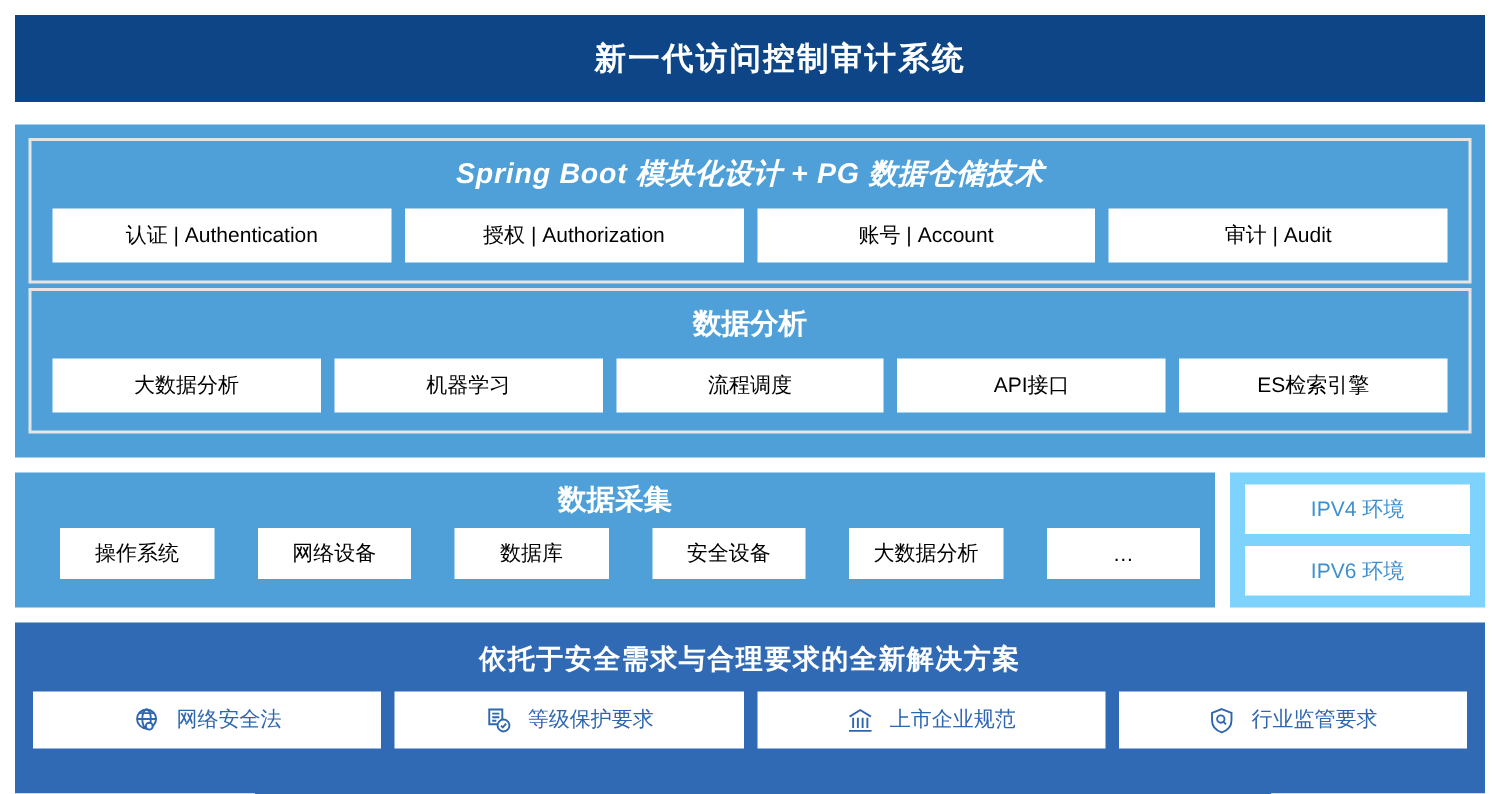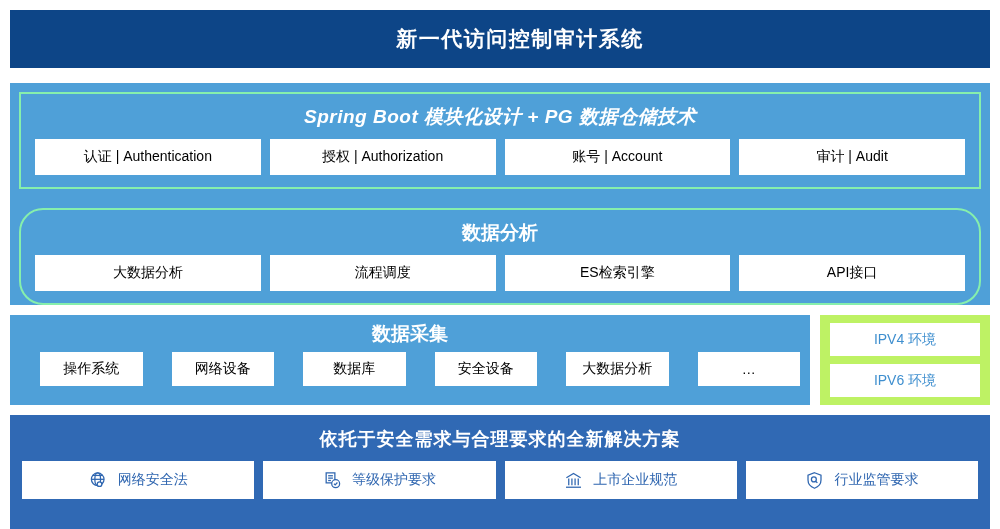--- a/index.html
+++ b/index.html
@@ -44,25 +44,25 @@
     position: absolute;
     left: 10px;
     top: 83px;
     width: 980px;
     height: 222px;
     background: #4fa0d8;
     padding: 9px;
   }
 
   .group-box {
-    border: 2px solid #86efac;
+    border: 2px solid #e5e5e5;
     width: 100%;
     padding: 8px 14px 12px 14px;
   }
-  .group-box + .group-box { margin-top: 19px; border-radius: 24px; }
+  .group-box + .group-box { margin-top: 3px; }
 
   .group-title {
     text-align: center;
     color: #ffffff;
     font-size: 19px;
     font-weight: bold;
     line-height: 30px;
     margin-bottom: 7px;
   }
   .group-title.italic { font-style: italic; letter-spacing: .5px; }
@@ -96,21 +96,21 @@
   .collect-panel {
     width: 800px;
     background: #4fa0d8;
     padding: 6px 10px 10px 10px;
   }
   .collect-panel .group-title { margin-bottom: 5px; line-height: 26px; }
   .collect-panel .chip { height: 34px; margin-left: 20px; }
 
   .env-panel {
     width: 170px;
-    background: #bef264;
+    background: #7dd3fc;
     padding: 8px 10px;
     display: flex;
     flex-direction: column;
     gap: 8px;
   }
   .env-chip {
     flex: 1 1 0;
     background: #ffffff;
     display: flex;
     align-items: center;
@@ -179,23 +179,24 @@
         <div class="chip">授权 | Authorization</div>
         <div class="chip">账号 | Account</div>
         <div class="chip">审计 | Audit</div>
       </div>
     </div>
 
     <div class="group-box">
       <div class="group-title">数据分析</div>
       <div class="chip-row">
         <div class="chip">大数据分析</div>
+        <div class="chip">机器学习</div>
         <div class="chip">流程调度</div>
+        <div class="chip">API接口</div>
         <div class="chip">ES检索引擎</div>
-        <div class="chip">API接口</div>
       </div>
     </div>
 
   </div>
 
   <div class="collect-row">
 
     <div class="collect-panel">
       <div class="group-title">数据采集</div>
       <div class="chip-row">

